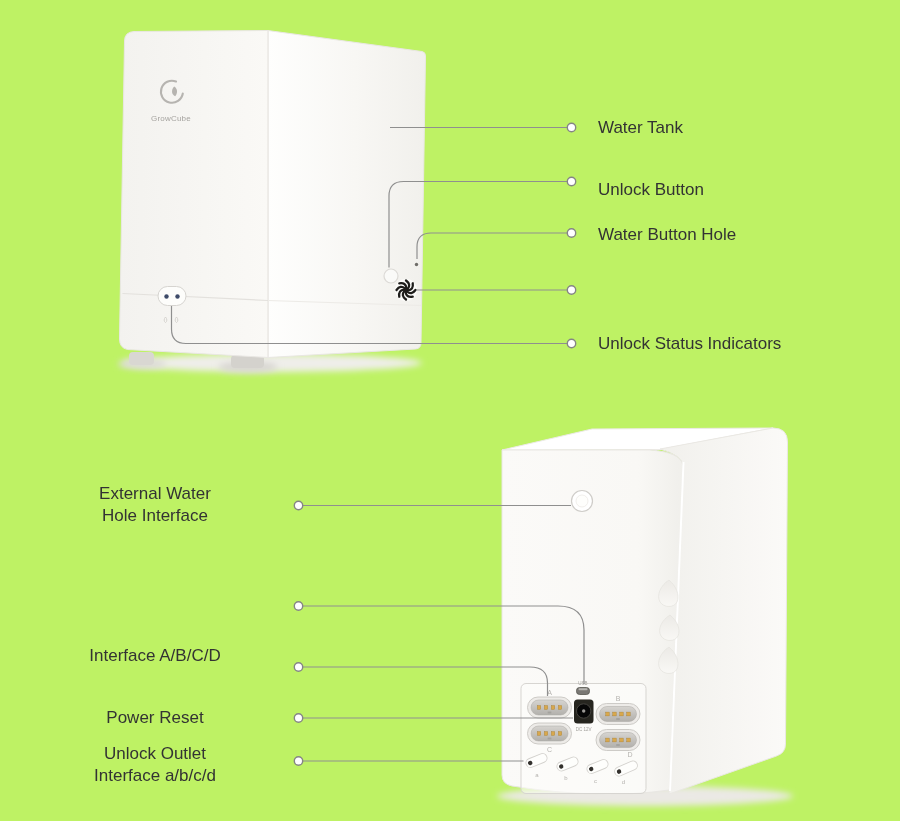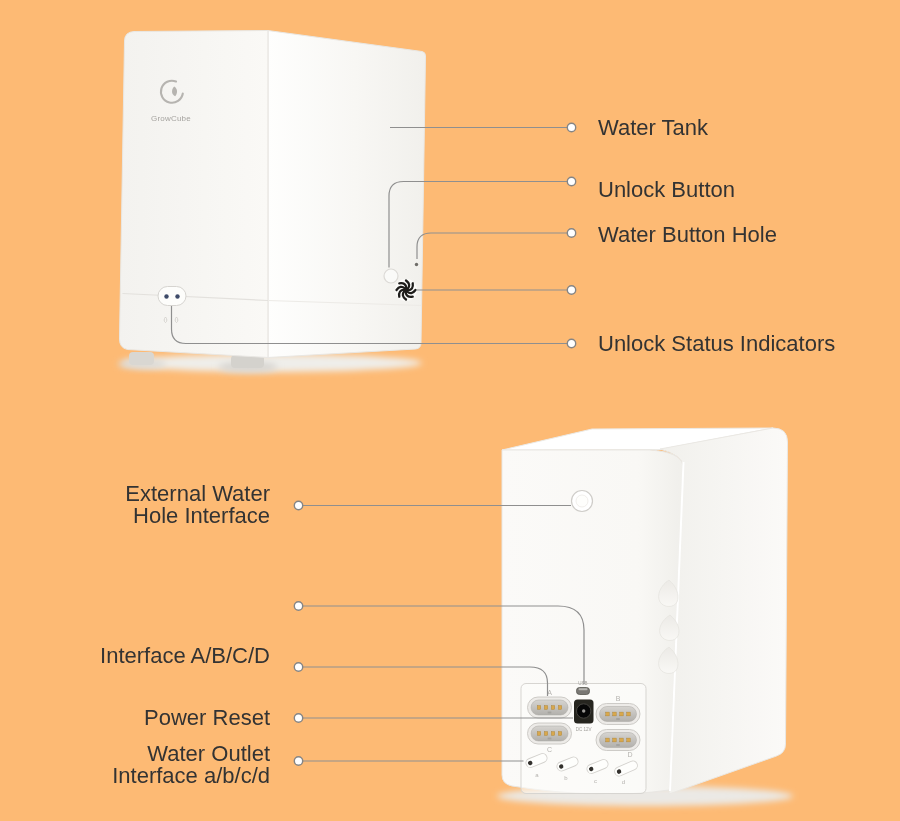--- a/index.html
+++ b/index.html
@@ -1,25 +1,25 @@
 <!DOCTYPE html>
 <html><head>
 <meta charset="utf-8">
 <style>
   html,body{margin:0;padding:0;background:#ffffff;}
   #stage{
-    position:relative;width:900px;height:821px;background:#fdba74;overflow:hidden;
+    position:relative;width:900px;height:821px;background:#bef264;overflow:hidden;
     font-family:"Liberation Sans",sans-serif;
   }
   #art{position:absolute;left:0;top:0;}
   .callout-label{
-    position:absolute;color:#333333;font-size:22px;line-height:22px;
+    position:absolute;color:#333333;font-size:17px;line-height:22px;
     white-space:nowrap;
   }
-  .callout-label.left-col{text-align:right;width:230px;left:40px;}
+  .callout-label.left-col{text-align:center;width:230px;left:40px;}
   .callout-label.right-col{left:598px;text-align:left;}
 </style>
 </head>
 <body>
 
 <div id="stage">
 
   <svg id="art" width="900" height="821" viewBox="0 0 900 821">
     <defs>
       <linearGradient id="gFrontFace" x1="0" y1="0" x2="1" y2="0">
@@ -256,17 +256,17 @@
     <div>External Water</div>
     <div>Hole Interface</div>
   </div>
   <div class="callout-label left-col" style="top:645px">
     <div>Interface A/B/C/D</div>
   </div>
   <div class="callout-label left-col" style="top:707px">
     <div>Power Reset</div>
   </div>
   <div class="callout-label left-col" style="top:743px">
-    <div>Water Outlet</div>
+    <div>Unlock Outlet</div>
     <div>Interface a/b/c/d</div>
   </div>
 
 </div>
 
 </body></html>

